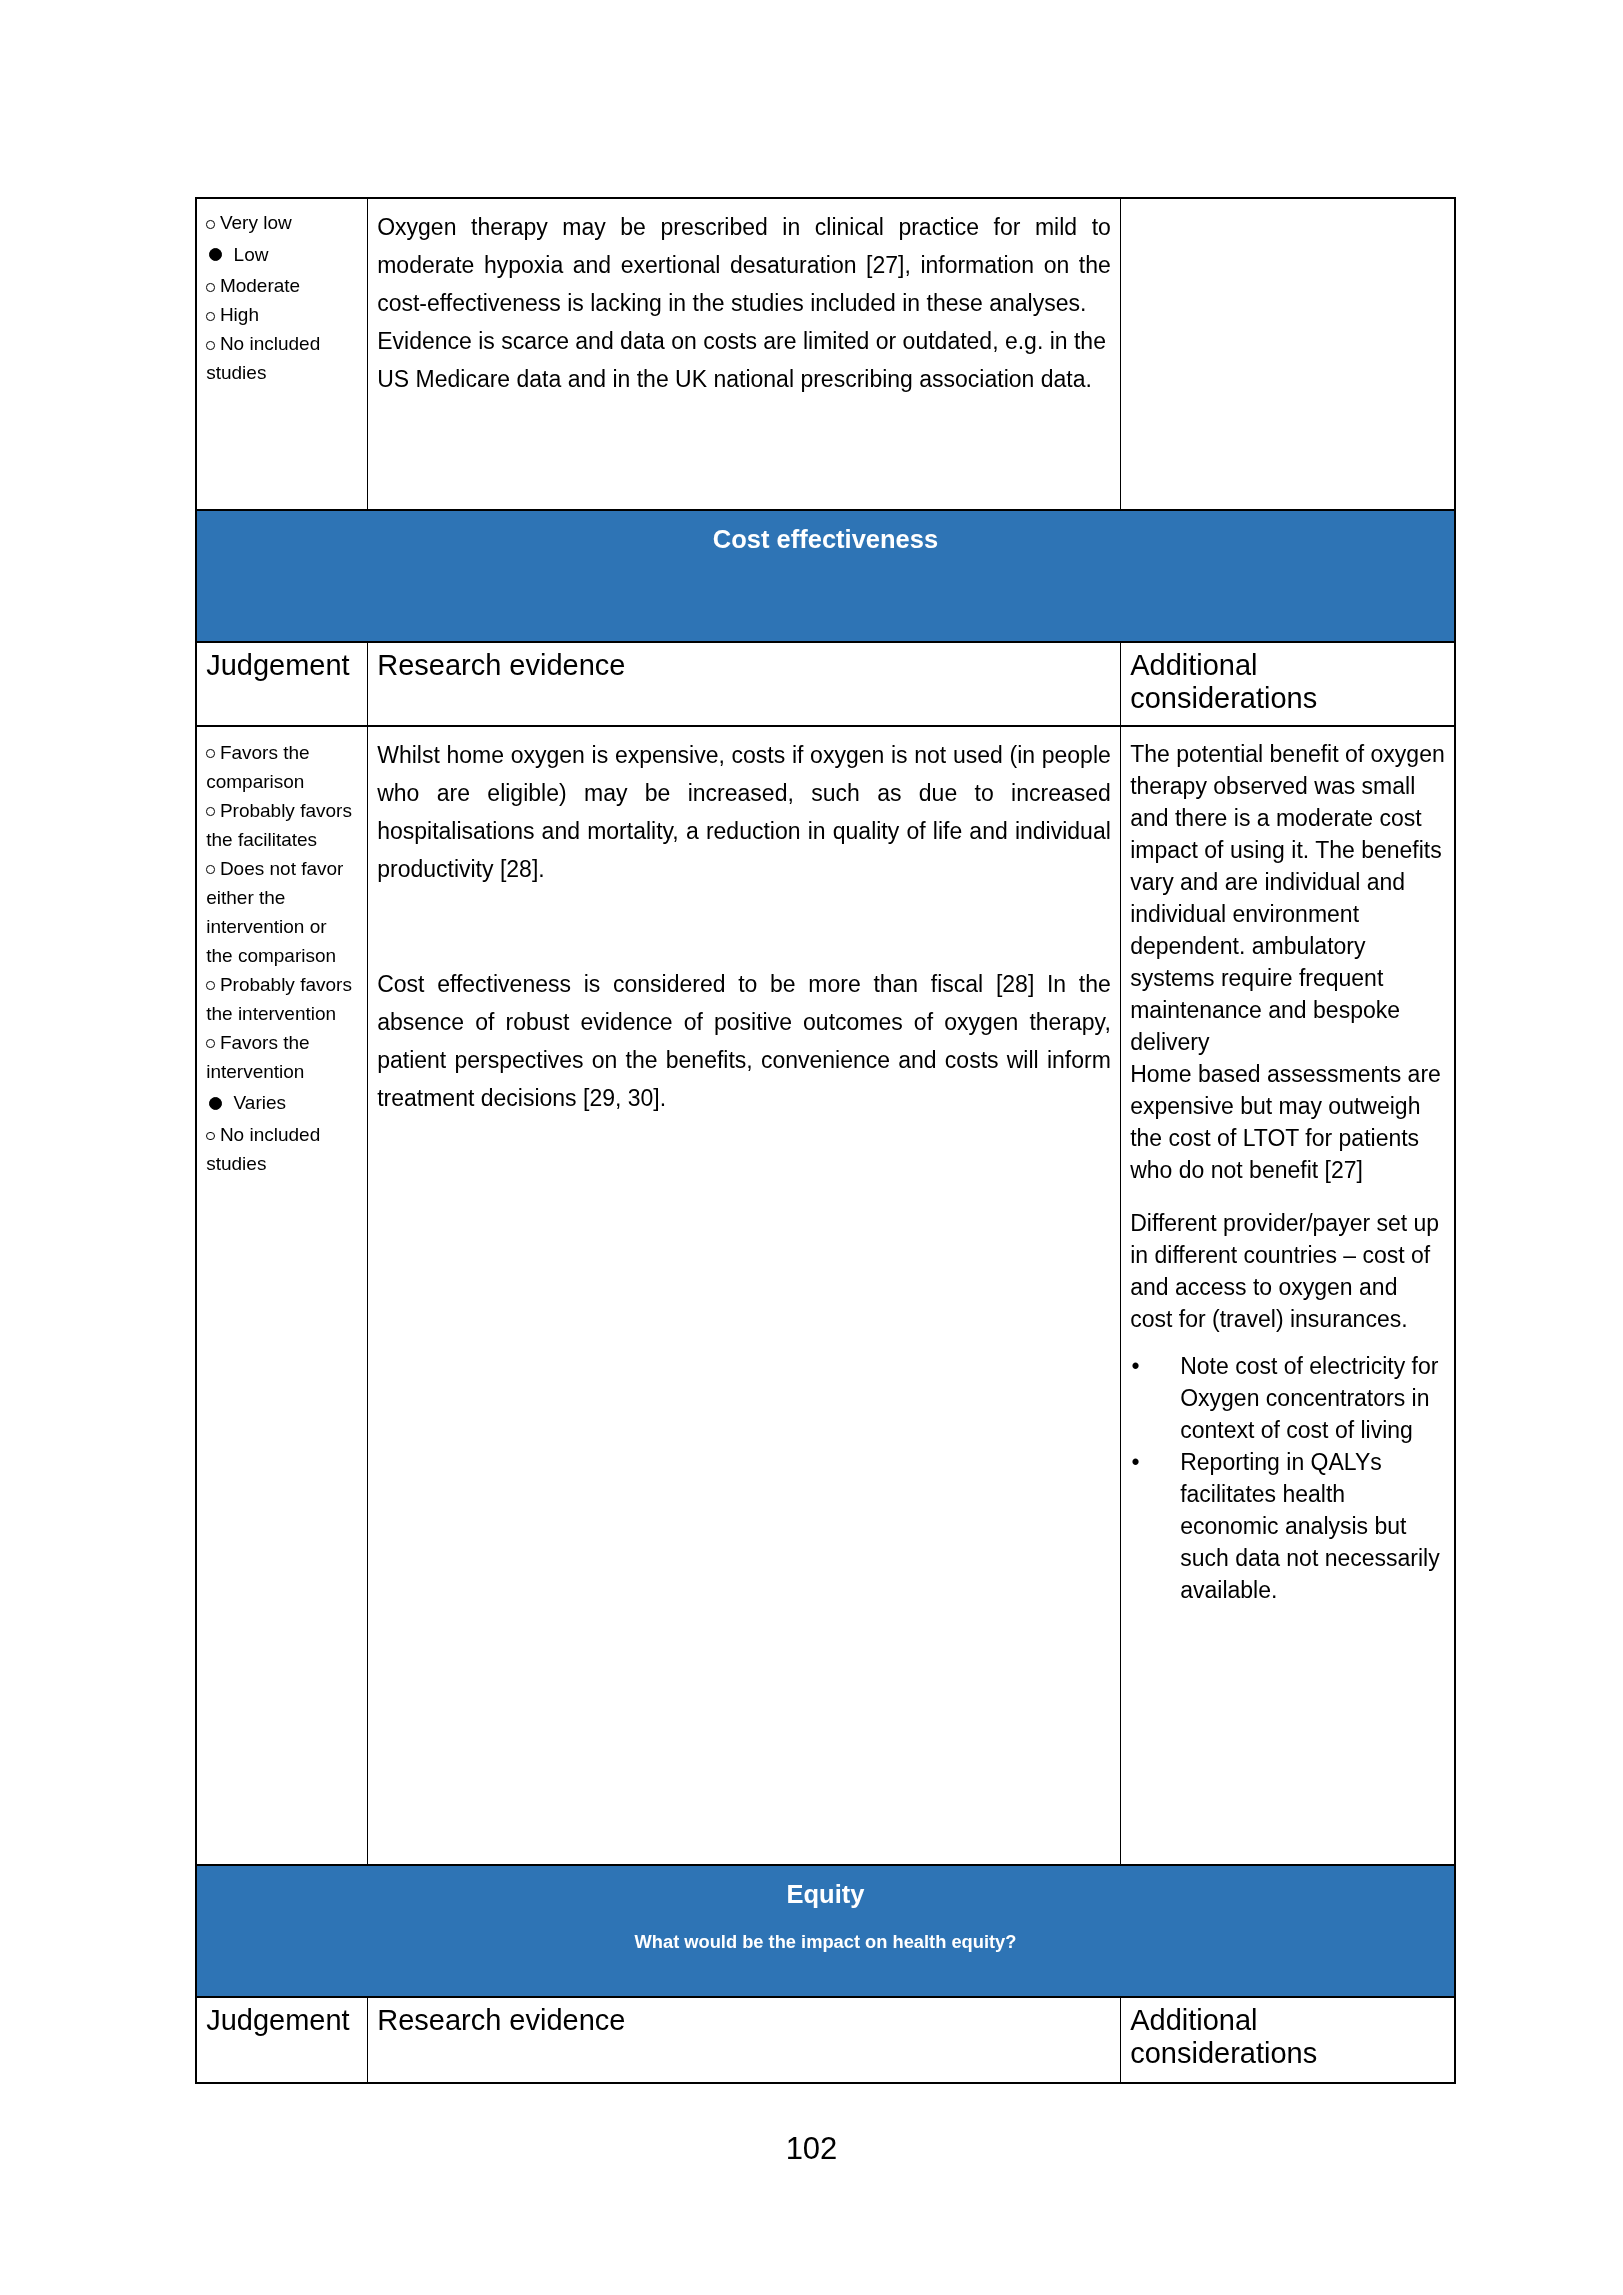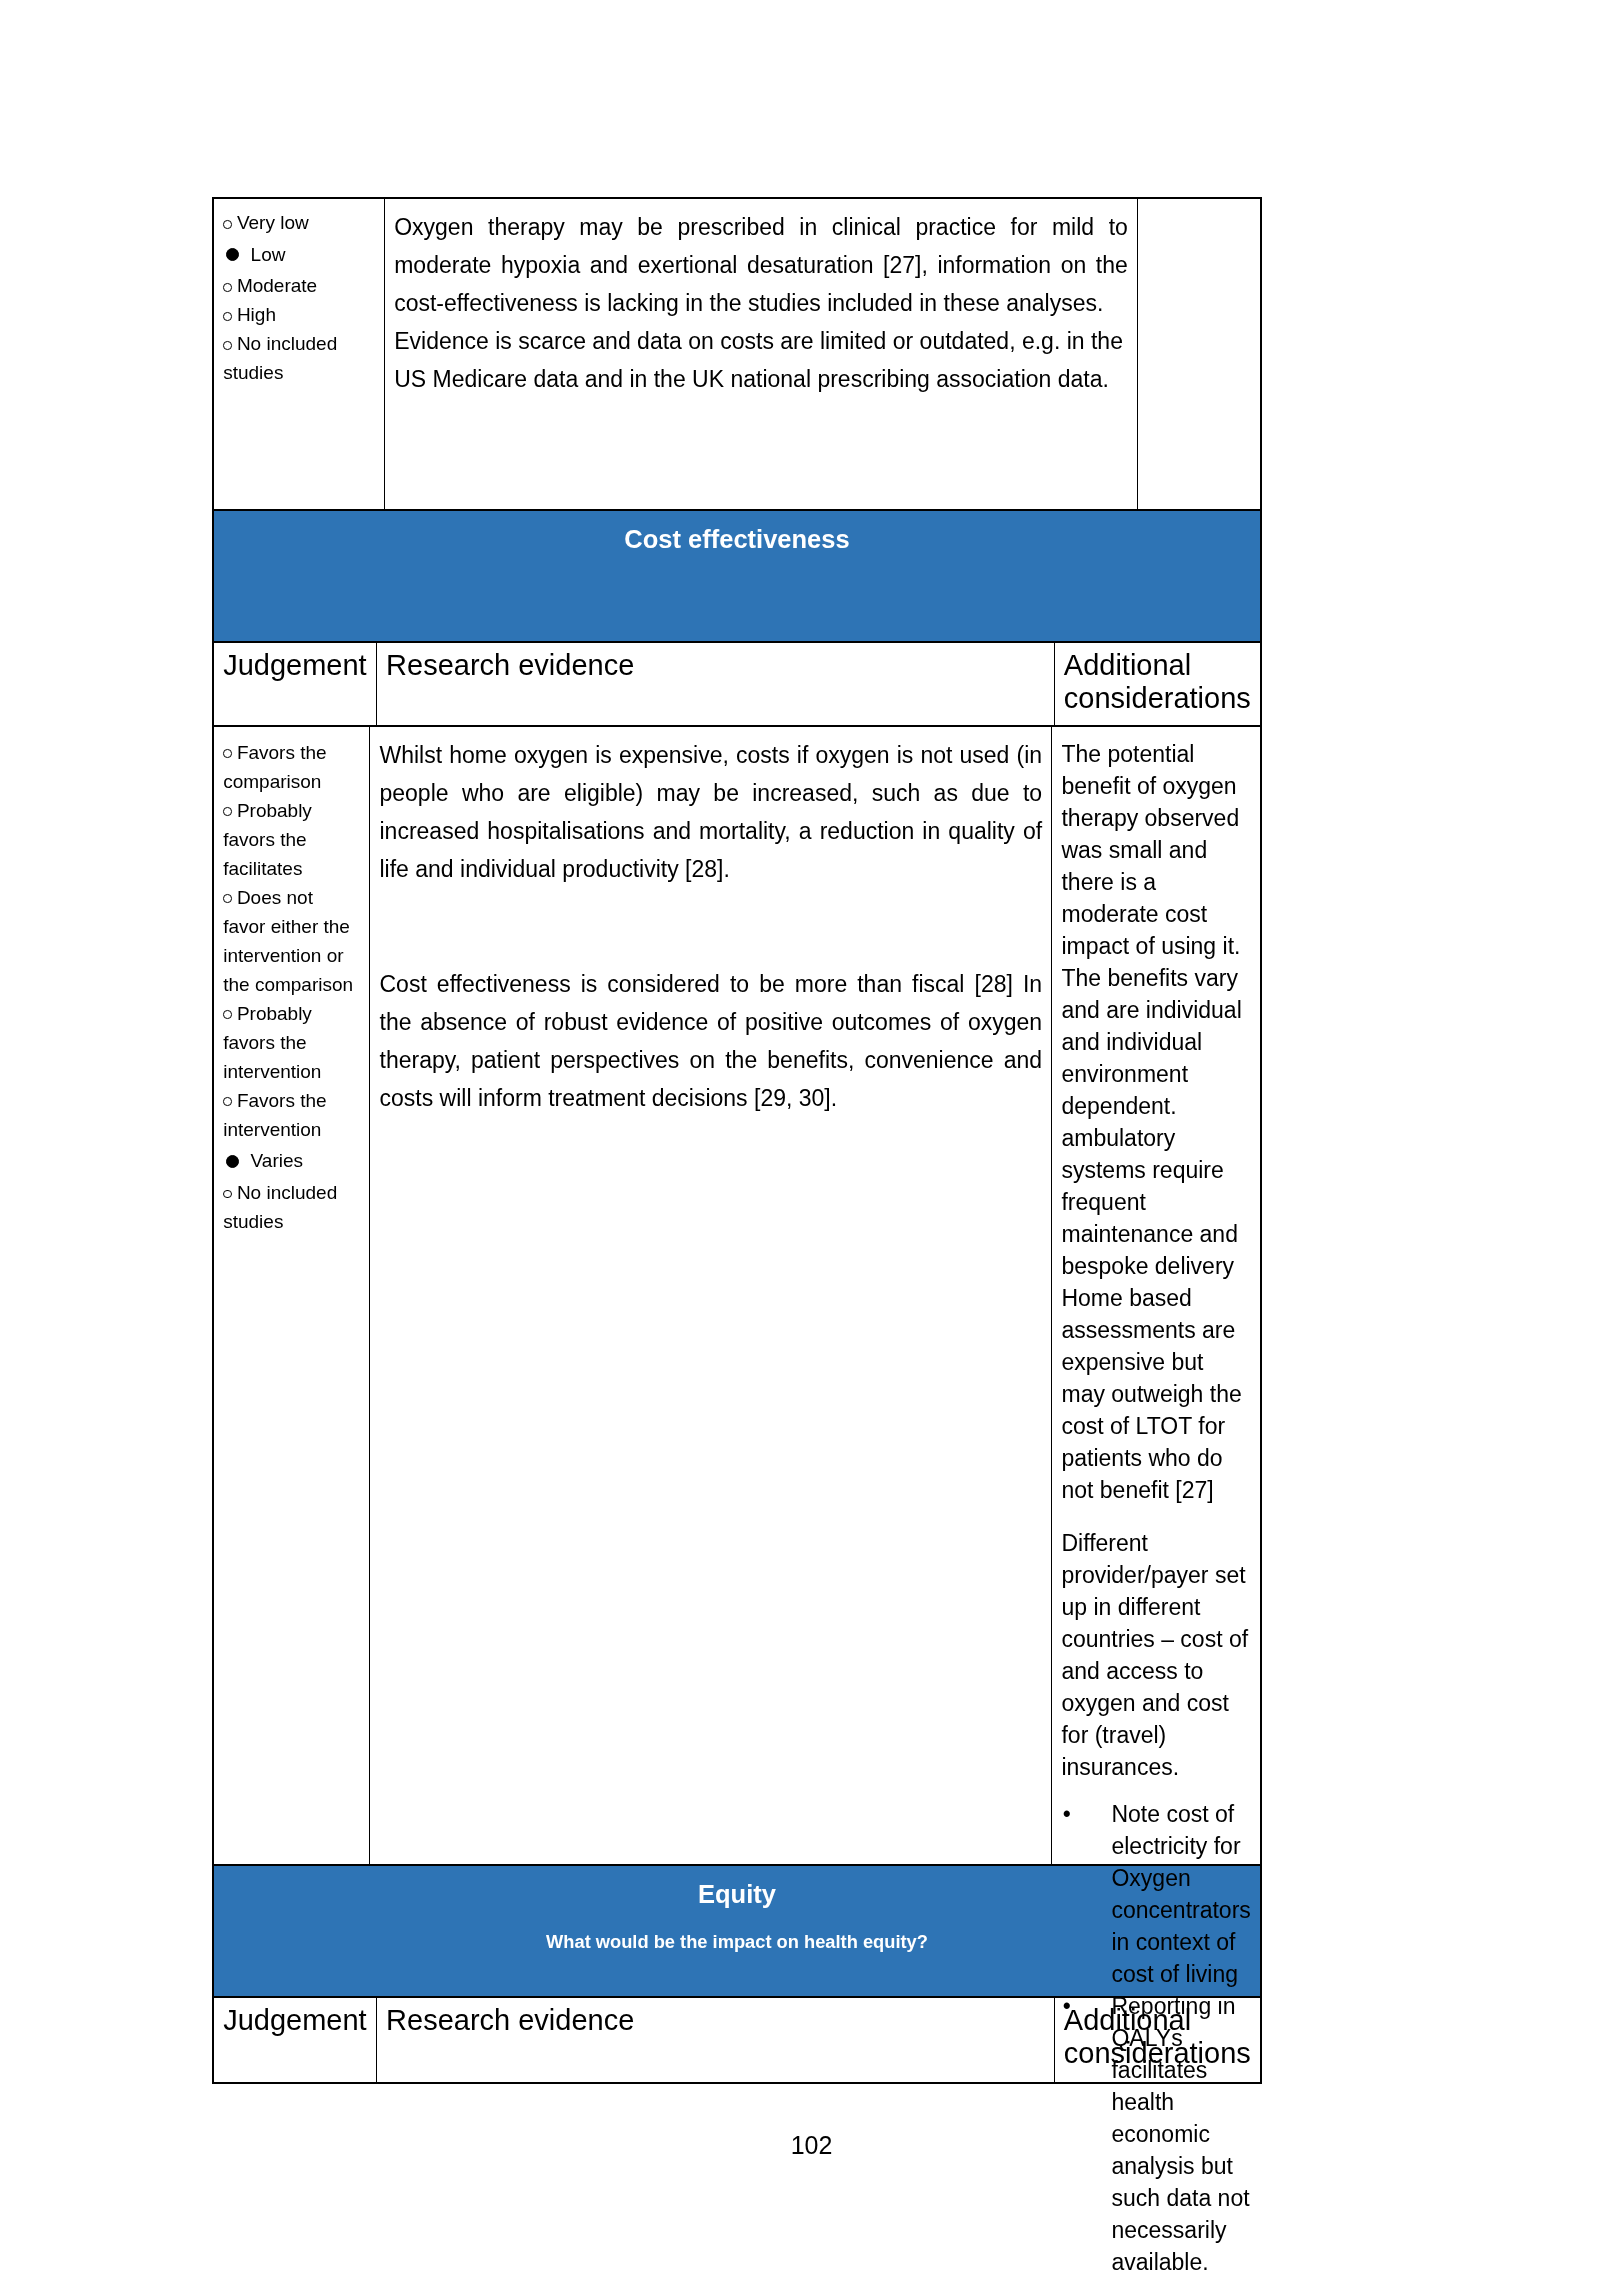--- a/index.html
+++ b/index.html
@@ -1,17 +1,17 @@
 <!DOCTYPE html>
 <html style="font-size:10.5px"><head>
 <meta charset="utf-8">
 <style>
   html, body { margin: 0; padding: 0; background: #ffffff; }
   body { width: 1623px; height: 2295px; position: relative; font-family: "Liberation Sans", "DejaVu Sans", sans-serif; color: #000; }
-  .tbl { position: absolute; left: 212px; top: 197px; width: 1050px; border: 2px solid #000; box-sizing: border-box; }
+  .tbl { position: absolute; left: 195px; top: 197px; width: 1261px; border: 2px solid #000; box-sizing: border-box; }
   .row { display: flex; border-bottom: 2px solid #000; box-sizing: border-box; }
   .row:last-child { border-bottom: none; }
   .cell { box-sizing: border-box; padding: 9.2px 9.2px; }
   .c1 { width: 171px; border-right: 1.3px solid #000; }
   .c2 { width: 753px; border-right: 1.3px solid #000; }
   .c3 { flex: 1; }
   .judge { font-size: 19px; line-height: 29px; }
   .judge .opt { display: block; }
   .radio { display: inline-block; width: 8.5px; height: 8.5px; border: 1.6px solid #000; border-radius: 50%; margin-right: 5.2px; vertical-align: 0.7px; box-sizing: border-box; }
   .radio.filled { background: #000; width: 13px; height: 13px; margin-left: 2.6px; margin-right: 11.8px; vertical-align: -0.7px; }
@@ -22,21 +22,21 @@
   .addl { font-size: 23px; line-height: 32px; padding: 9.2px 9.2px; }
   .addl p { margin: 0; }
   .addl ul { margin: 15.7px 0 0 0; padding: 0; list-style: none; }
   .addl li { position: relative; padding-left: 50px; }
   .addl li .bullet { position: absolute; left: 1.3px; top: 0; }
   .band { background: #2E74B5; color: #fff; height: 132px; padding: 10.5px 9.2px; box-sizing: border-box; border-bottom: 2px solid #000; text-align: center; }
   .band .title { font-size: 25.5px; font-weight: bold; line-height: 33px; margin-top: 1.3px; }
   .band .q { font-size: 18.3px; font-weight: bold; margin-top: 19.6px; line-height: 23.6px; }
   .hdr { height: 84px; }
   .hdr .cell { font-size: 29px; line-height: 33px; padding-top: 6px; }
-  .pagenum { position: absolute; top: 2131px; left: 0; width: 1623px; text-align: center; font-size: 25px; }
+  .pagenum { position: absolute; top: 2131px; left: 0; width: 1623px; text-align: center; font-size: 31px; }
 </style>
 </head>
 <body>
 
 <div class="tbl">
 
   <div class="row" style="height:312px;">
     <div class="cell c1 judge" style="padding-top:9.2px;">
       <span class="opt"><span class="radio"></span><span>Very low</span></span>
       <span class="opt sel"><span class="radio filled"></span><span>Low</span></span>

